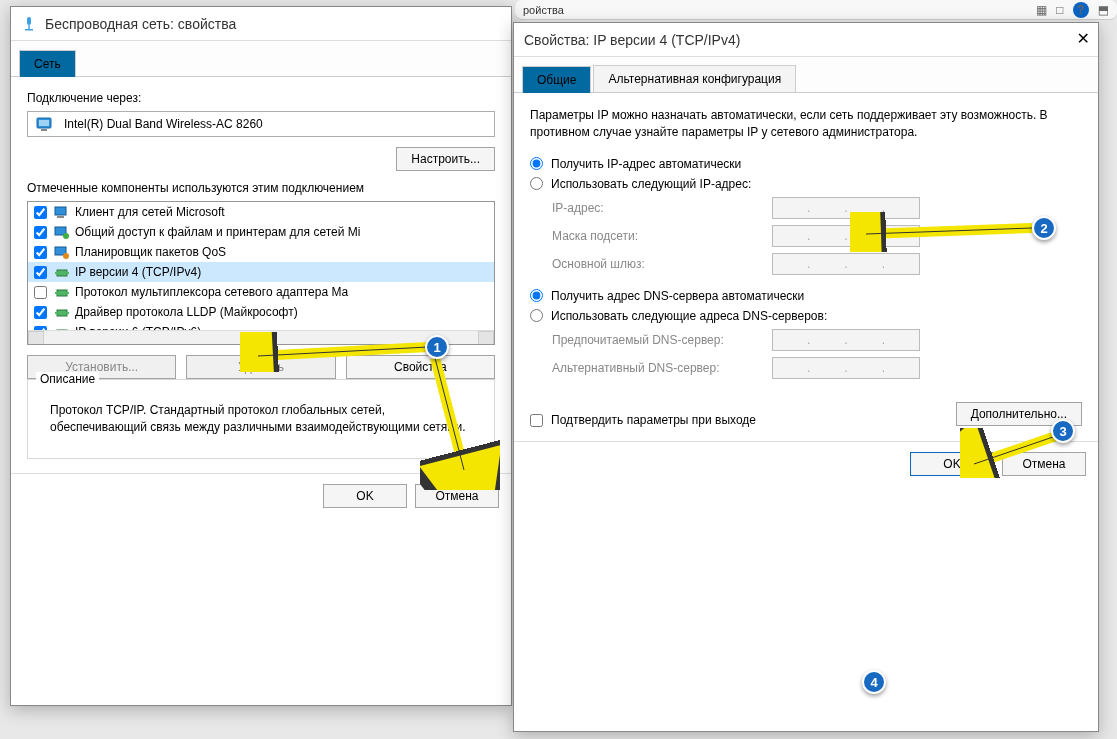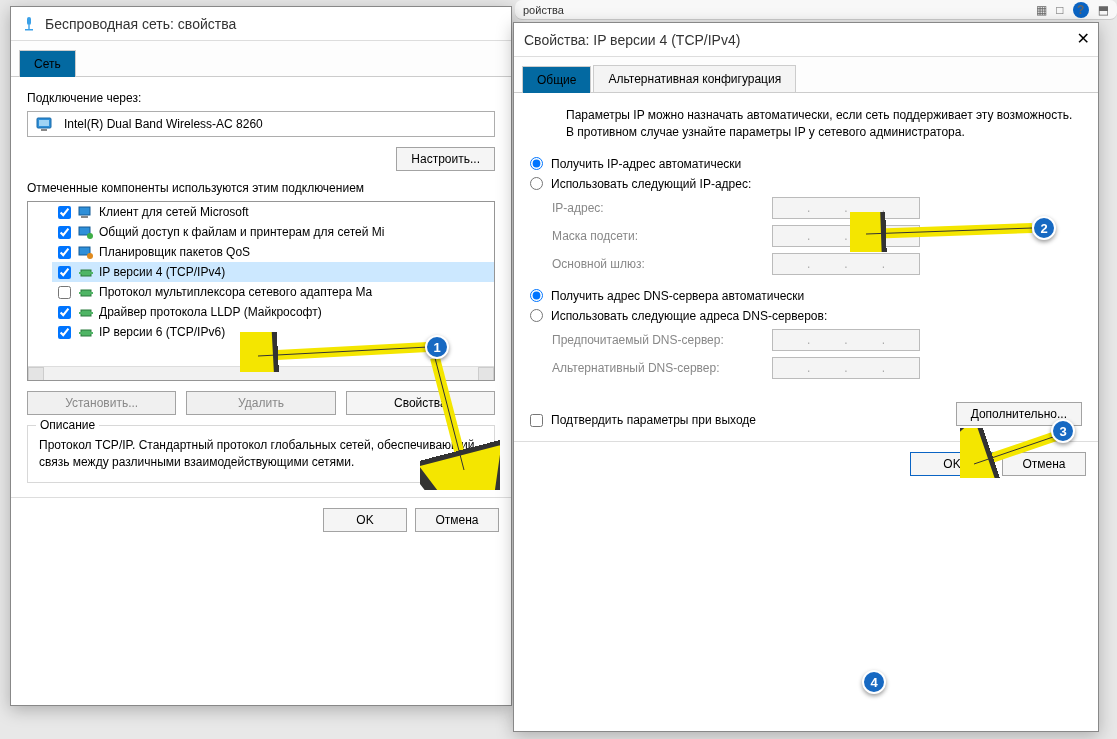--- a/index.html
+++ b/index.html
@@ -77,26 +77,25 @@
   padding: 4px 14px;
   border: 1px solid #a3a3a3;
   background: #f5f5f5;
   cursor: pointer;
 }
 .btn.disabled { color: #888; background: #f0f0f0; }
 .right-align { display: flex; justify-content: flex-end; }
 .component-list {
   border: 1px solid #959595;
   background: #fff;
-  height: 180px;
+  height: 144px;
   margin-top: 6px;
   margin-bottom: 2px;
   overflow: hidden;
   position: relative;
-  padding-left: 24px;
 }
 .component-list .row {
   display: flex; align-items: center;
   padding: 2px 6px;
   font-size: 12px;
   white-space: nowrap;
 }
 .component-list input[type=checkbox] { margin-right: 6px; }
 .row .item-icon {
   width: 18px; height: 16px;
@@ -113,22 +112,22 @@
 }
 .scroll-placeholder .sbtn { width:16px; height:14px; background:#e4e4e4; border:1px solid #ccc; }
 .button-row {
   display: flex;
   gap: 10px;
   margin-top: 10px;
 }
 .button-row .btn { flex: 1; }
 .group {
   border: 1px solid #d8d8d8;
-  padding: 11px;
-  margin-top: 10px;
+  padding: 22px;
+  margin-top: 0;
   position: relative;
 }
 .group-title {
   position: absolute;
   top: -8px;
   left: 8px;
   background: #fff;
   padding: 0 4px;
   font-size: 12px;
 }
@@ -366,21 +365,21 @@
 <div class="window" style="left:513px; top:22px; width:586px; height:710px;">
   <div class="title-bar">
     <span class="title-text">Свойства: IP версии 4 (TCP/IPv4)</span>
     <span class="close-x">✕</span>
   </div>
   <div class="tab-strip">
     <div class="tab active">Общие</div>
     <div class="tab">Альтернативная конфигурация</div>
   </div>
   <div class="panel-body">
-    <div class="desc-text" style="margin-bottom:16px;margin-left:36px;">Параметры IP можно назначать автоматически, если сеть поддерживает эту возможность. В противном случае узнайте параметры IP у сетевого администратора.</div>
+    <div class="desc-text" style="margin-bottom:16px;">Параметры IP можно назначать автоматически, если сеть поддерживает эту возможность. В противном случае узнайте параметры IP у сетевого администратора.</div>
 
     <div class="radio-row">
       <input type="radio" name="ipmode" checked="" style="">
       <span>Получить IP-адрес автоматически</span>
     </div>
     <div class="radio-row">
       <input type="radio" name="ipmode" style="">
       <span>Использовать следующий IP-адрес:</span>
     </div>
     <div class="field-grid">

